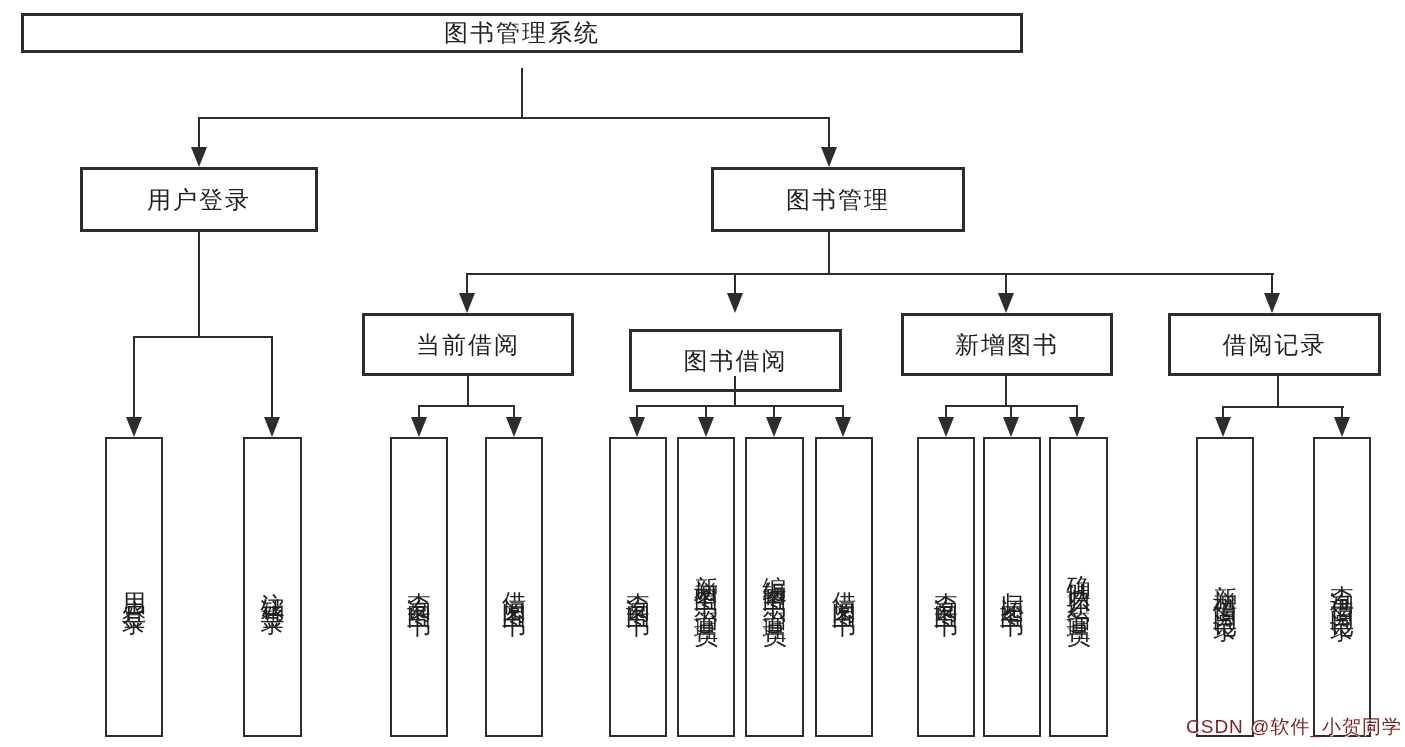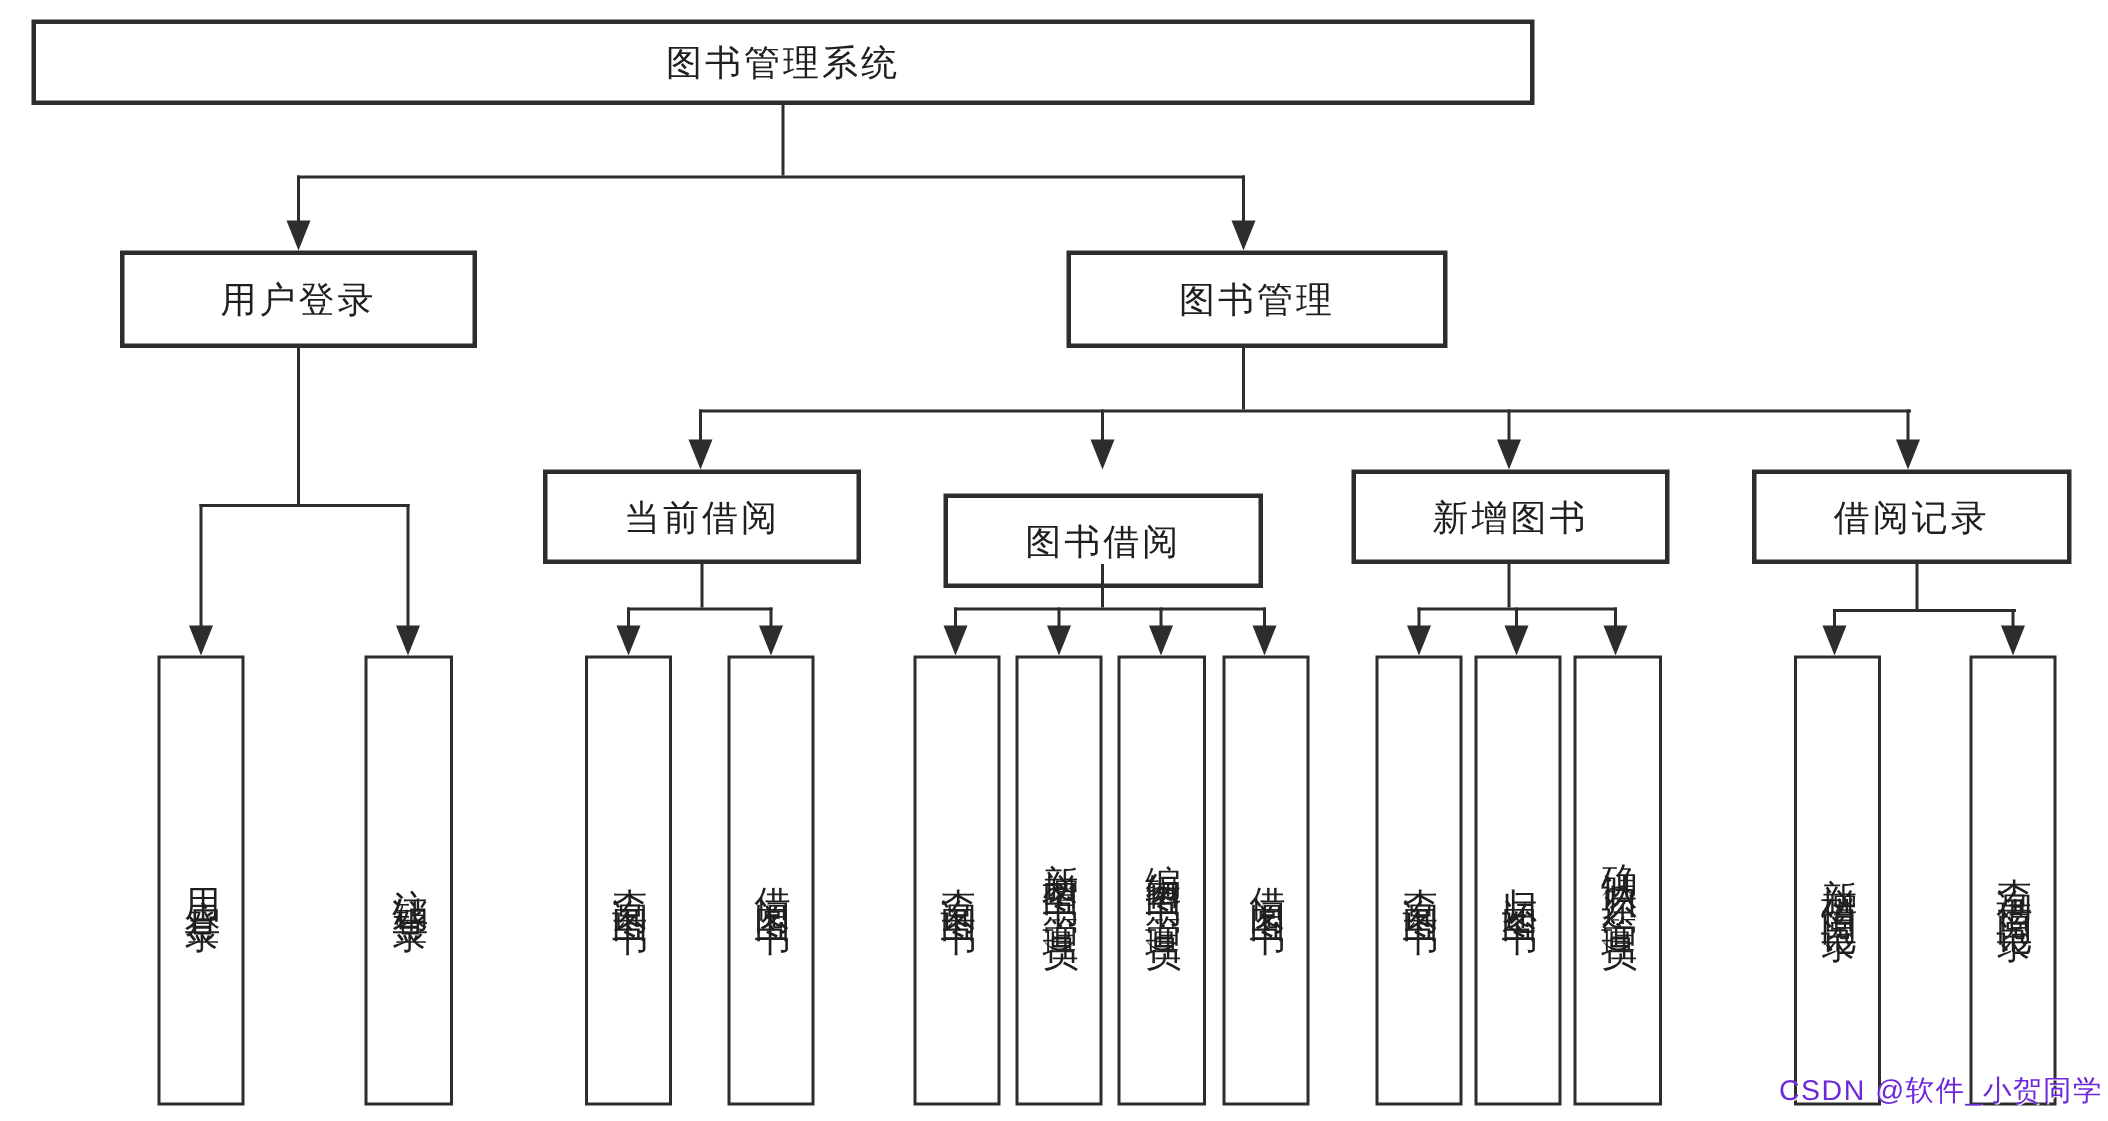--- a/index.html
+++ b/index.html
@@ -40,33 +40,33 @@
     width: 0; height: 0;
     border-left: 8px solid transparent;
     border-right: 8px solid transparent;
     border-top: 20px solid #2d2d2d;
   }
   .watermark {
     position: absolute;
     left: 1186px;
     top: 714px;
     font-size: 19px;
-    color: #6d28d9;
+    color: #7f1d1d;
     letter-spacing: 1px;
     z-index: 5;
     text-shadow: 1px 1px 0 rgba(255,255,255,0.85);
     white-space: nowrap;
   }
 </style>
 </head>
 <body>
 
 <div id="stage">
 
-  <div class="box" style="left:21px; top:13px; width:1002px; height:57px;">图书管理系统</div>
+  <div class="box" style="left:21px; top:13px; width:1002px; height:40px;">图书管理系统</div>
 
   <div class="vline" style="left:521px; top:68px; height:49px;"></div>
   <div class="hline" style="left:198px; top:117px; width:632px;"></div>
   <div class="vline" style="left:198px; top:117px; height:40px;"></div>
   <div class="arrow" style="left:191px; top:147px;"></div>
   <div class="vline" style="left:828px; top:117px; height:40px;"></div>
   <div class="arrow" style="left:821px; top:147px;"></div>
 
   <div class="box" style="left:80px; top:167px; width:238px; height:65px;">用户登录</div>
   <div class="box" style="left:711px; top:167px; width:254px; height:65px;">图书管理</div>

